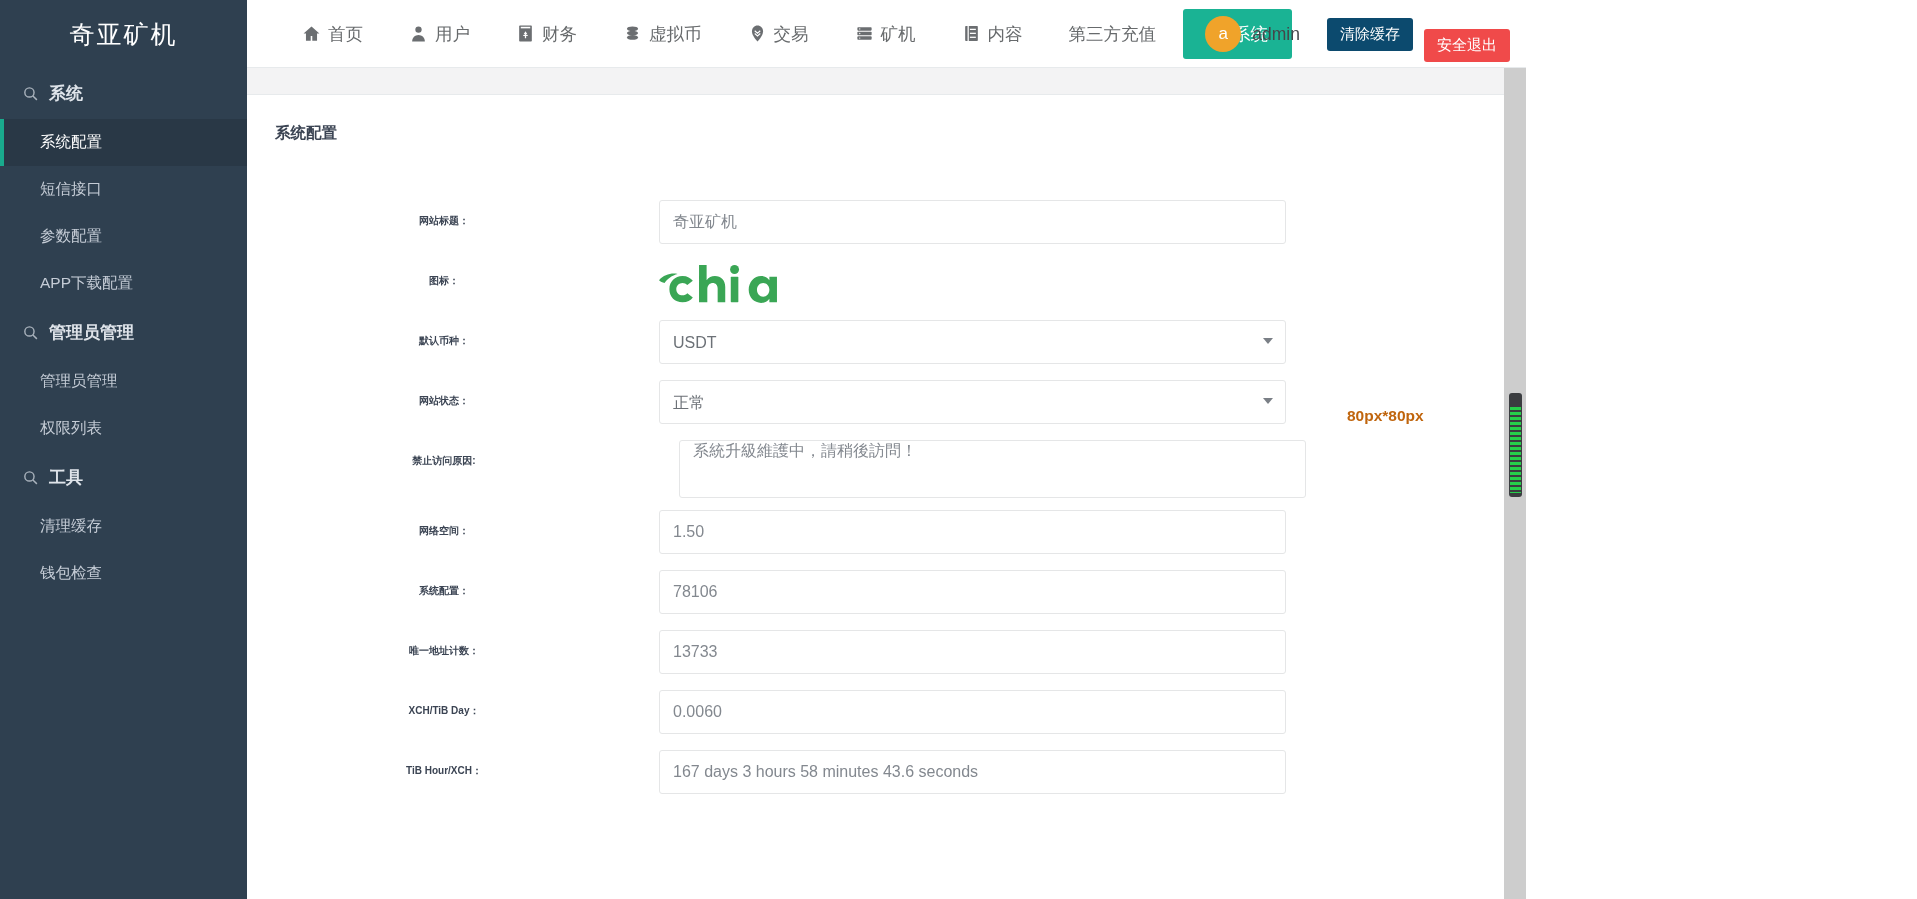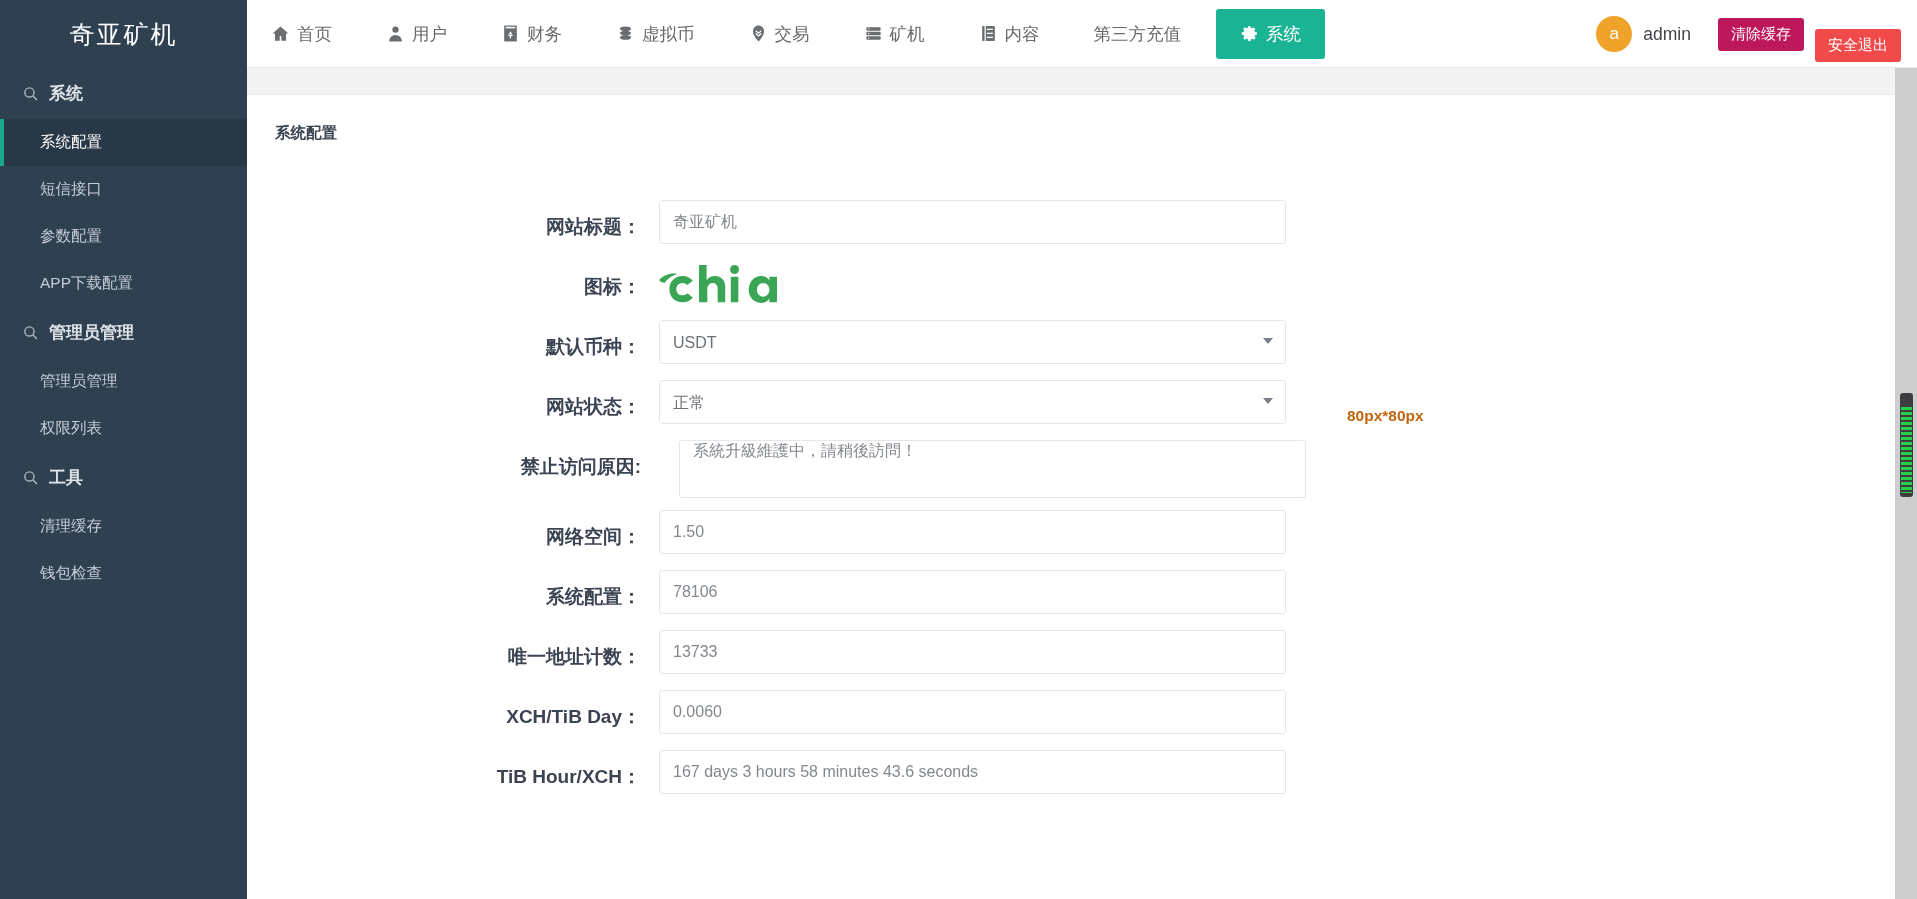--- a/index.html
+++ b/index.html
@@ -2,21 +2,21 @@
 <html><head>
 <meta charset="utf-8">
 <style>
   * { box-sizing: border-box; margin: 0; padding: 0; }
   html, body {
     width: 1917px; height: 899px;
     overflow: hidden;
     font-family: "Liberation Sans", "DejaVu Sans", sans-serif;
     background: #fff;
   }
-  .app { position: relative; width: 1917px; height: 899px; display: flex; }
+  .app { position: relative; width: 1526px; height: 899px; display: flex; }
 
   
   .sidebar {
     width: 247px; flex: 0 0 247px;
     background: #2f4050;
     height: 899px;
     overflow: hidden;
     position: relative;
     z-index: 5;
   }
@@ -52,21 +52,21 @@
   
   .main { flex: 1 1 auto; position: relative; height: 899px; background:#fff; overflow:hidden;}
 
   .topbar {
     height: 68px;
     background: #ffffff;
     display: flex; align-items: center;
     border-bottom: 1px solid #e7eaec;
     position: relative;
   }
-  .topnav { display: flex; align-items: center; gap: 16px; padding-left: 5px; justify-content: flex-end; }
+  .topnav { display: flex; align-items: center; gap: 8px; padding-left: 36px; justify-content: flex-end; }
   .topnav-item {
     display: flex; align-items: center;
     gap: 7px;
     padding: 9px 19px;
     color: #676a6c;
     font-size: 17.5px;
     cursor: pointer;
     border-radius: 3px;
     white-space: nowrap;
   }
@@ -89,21 +89,21 @@
     font-size: 17px;
   }
   .username { color: #44464a; font-size: 17.5px; margin-right: 16px; }
   .btn {
     border: none; border-radius: 3px;
     padding: 7px 13px;
     color: #fff; font-size: 15px;
     cursor: pointer;
     font-family: inherit;
   }
-  .btn-teal { background: #be185d; }
+  .btn-teal { background: #0c4a6e; }
   .btn-red { background: #f04a4a; margin-top: 22px; }
 
   
   .substrip { height: 27px; background: #f3f3f4; border-bottom:1px solid #e7eaec; }
 
   .content { position: relative; height: 804px; background: #fff; }
 
   .page-title {
     padding: 28px 0 0 28px;
     font-size: 15.5px;
@@ -112,24 +112,24 @@
   }
 
   .form { padding: 56px 0 0 0; }
   .frow {
     display: flex; align-items: flex-start;
     margin-bottom: 8px;
     min-height: 52px;
   }
   .flabel {
     width: 412px; flex: 0 0 412px;
-    text-align: right;
+    text-align: center;
     padding-right: 18px;
     padding-top: 14px;
-    font-size: 19px;
+    font-size: 10px;
     color: #3b4453;
     font-weight: bold;
   }
   .fctl { flex: 0 0 627px; position: relative; }
   .inp {
     width: 627px;
     height: 44px;
     border: 1px solid #e5e6e7;
     border-radius: 3px;
     padding: 0 13px;

